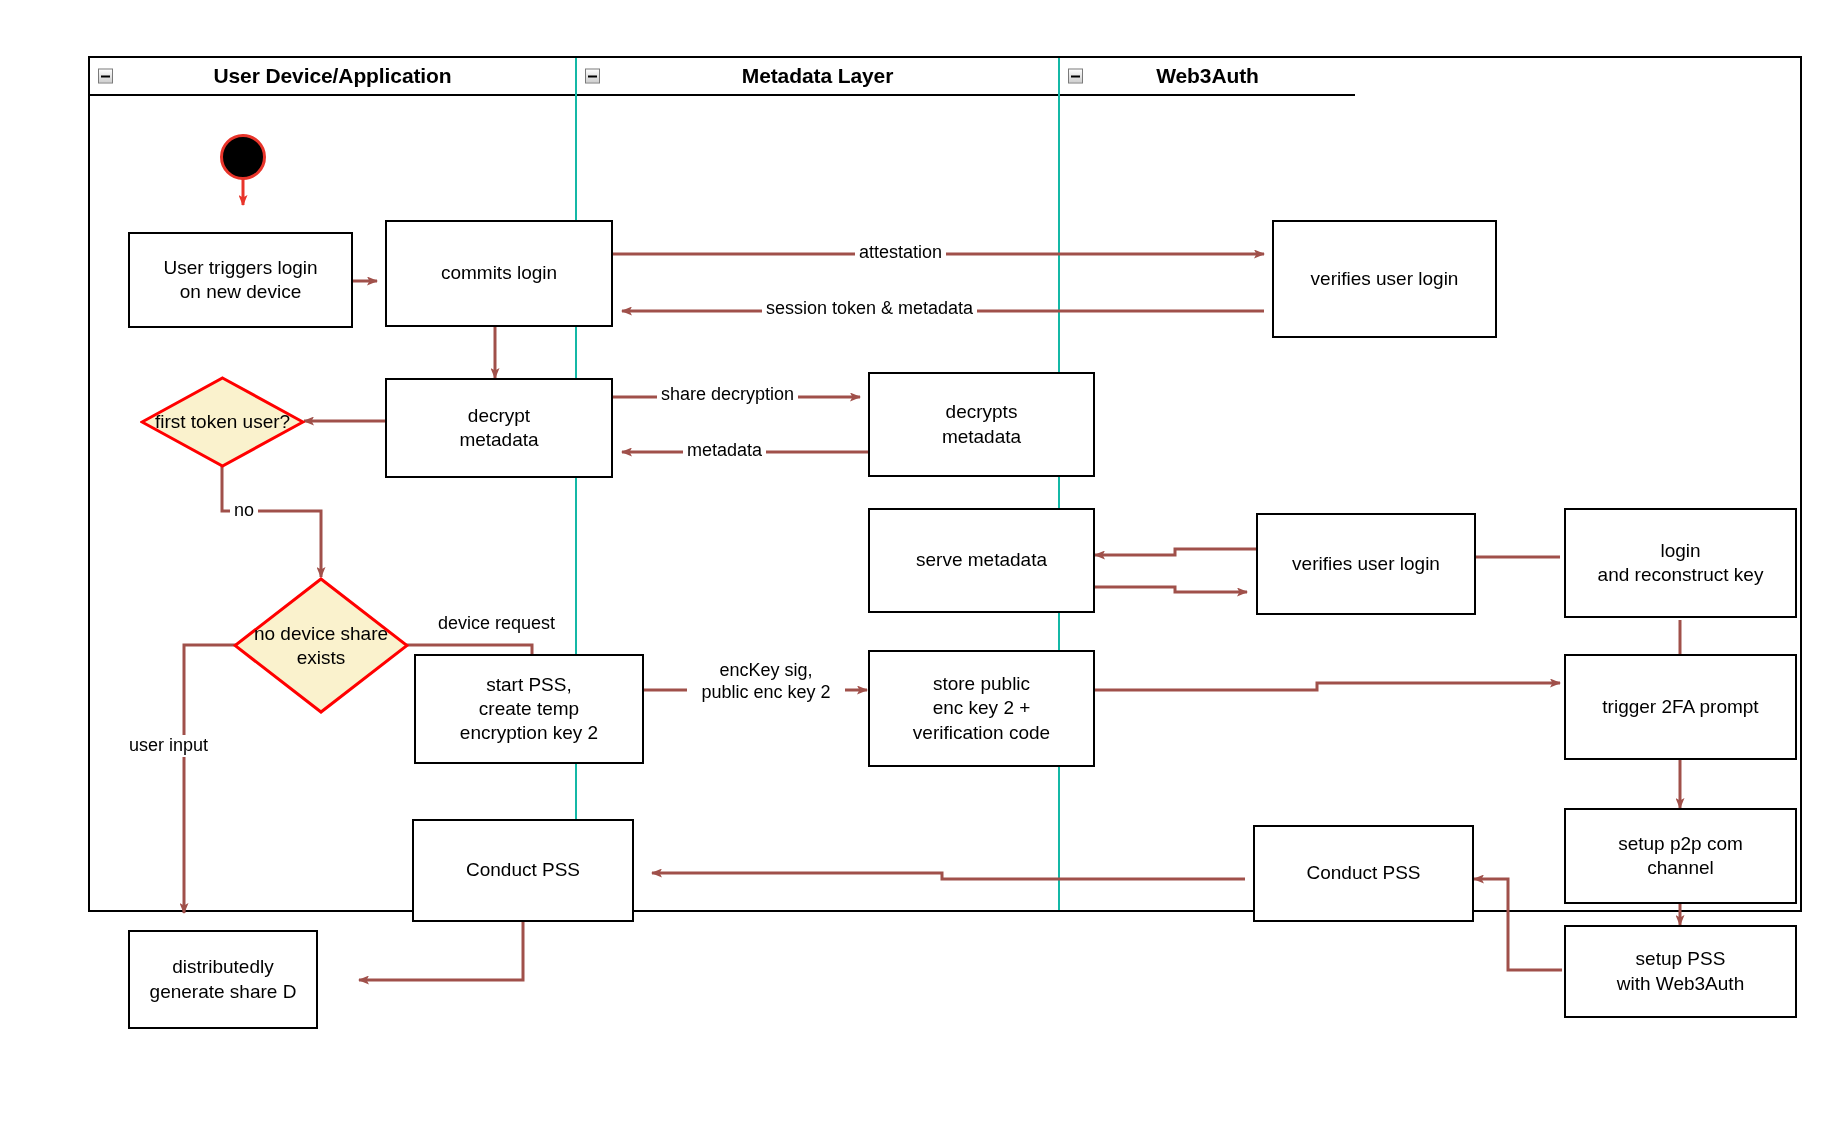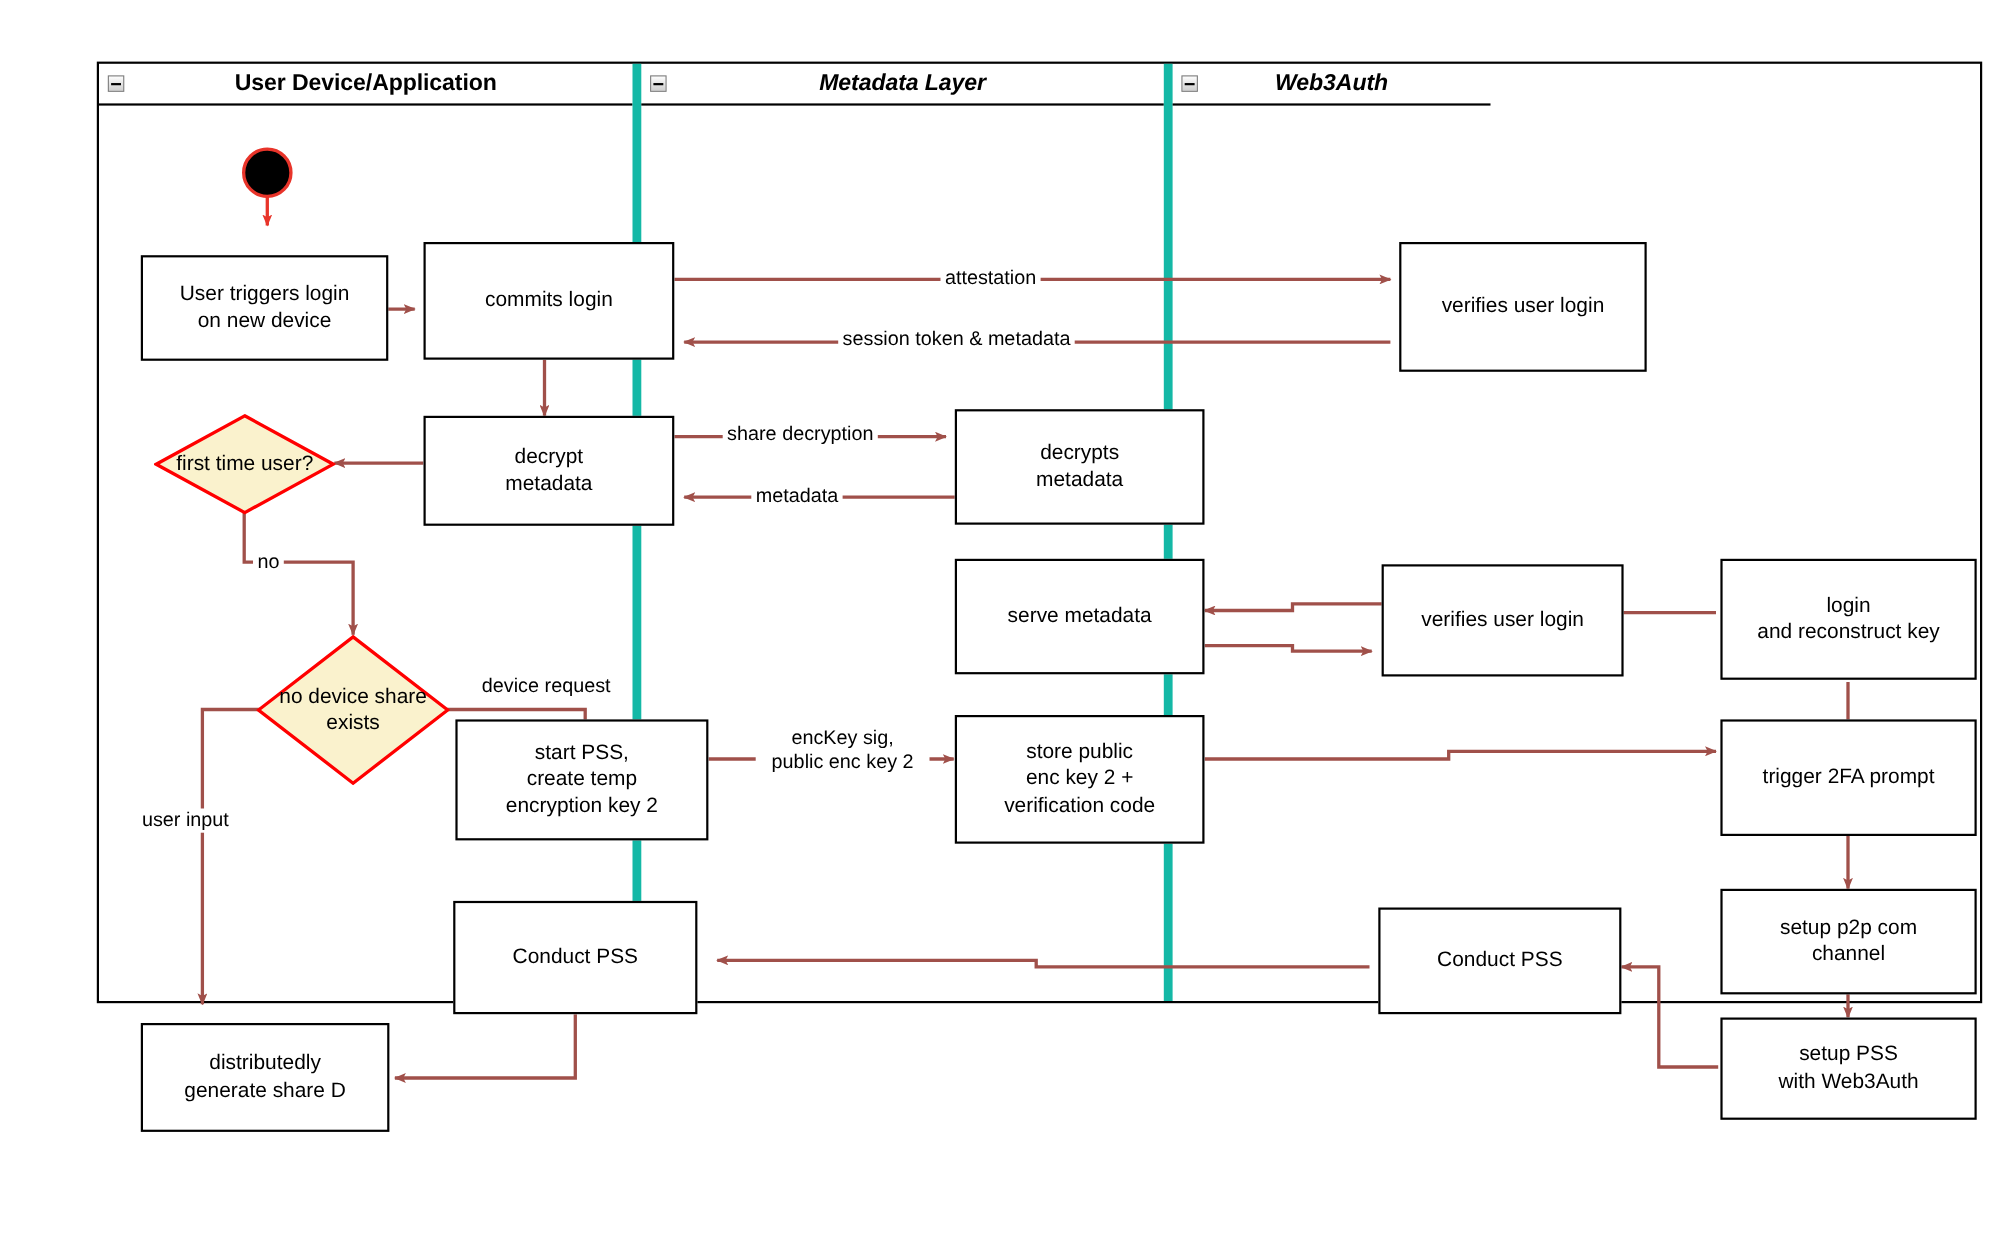--- a/index.html
+++ b/index.html
@@ -27,21 +27,21 @@
     height: 856px;
     border: 2px solid #000000;
     box-sizing: border-box;
   }
   .lane {
     position: absolute;
     top: 0;
     bottom: 0;
     box-sizing: border-box;
   }
-  .lane + .lane { border-left: 8px solid #14b8a6; font-style: italic; }
+  .lane + .lane { border-left: 2px solid #14b8a6; }
   .lane-header {
     position: absolute;
     left: 0; right: 0; top: 0;
     height: 38px;
     border-bottom: 2px solid #000000;
     box-sizing: border-box;
     display: flex;
     align-items: center;
     justify-content: center;
     font-weight: bold;
@@ -246,21 +246,21 @@
       <span>metadata</span>
     </span>
   </div>
 
   <div class="diamond" style="left:108px; top:376px; width:165px; height:92px;">
     <svg width="165" height="92" viewBox="0 0 165 92">
       <polygon points="82.5,2 163,46 82.5,90 2,46" fill="#faf2cd" stroke="#ff0000" stroke-width="3"></polygon>
     </svg>
     <div class="dlabel">
       <span>
-        <span>first time</span>
+        <span>first token</span>
         <span>user?</span>
       </span>
     </div>
   </div>
 
   <div class="node" style="left:836px; top:508px; width:227px; height:105px;">
     <span>serve metadata</span>
   </div>
 
   <div class="node" style="left:1224px; top:513px; width:220px; height:102px;">
@@ -321,21 +321,21 @@
     <span>Conduct PSS</span>
   </div>
 
   <div class="node" style="left:1532px; top:925px; width:233px; height:93px;">
     <span>
       <span>setup PSS</span>
       <span>with Web3Auth</span>
     </span>
   </div>
 
-  <div class="node" style="left:96px; top:930px; width:226px; height:99px;">
+  <div class="node" style="left:96px; top:930px; width:190px; height:99px;">
     <span>
       <span>distributedly</span>
       <span>generate share D</span>
     </span>
   </div>
 
   <div class="edge-label" style="left:823px; top:242px;">attestation</div>
   <div class="edge-label" style="left:730px; top:298px;">session token &amp; metadata</div>
   <div class="edge-label" style="left:625px; top:384px;">share decryption</div>
   <div class="edge-label" style="left:651px; top:440px;">metadata</div>

